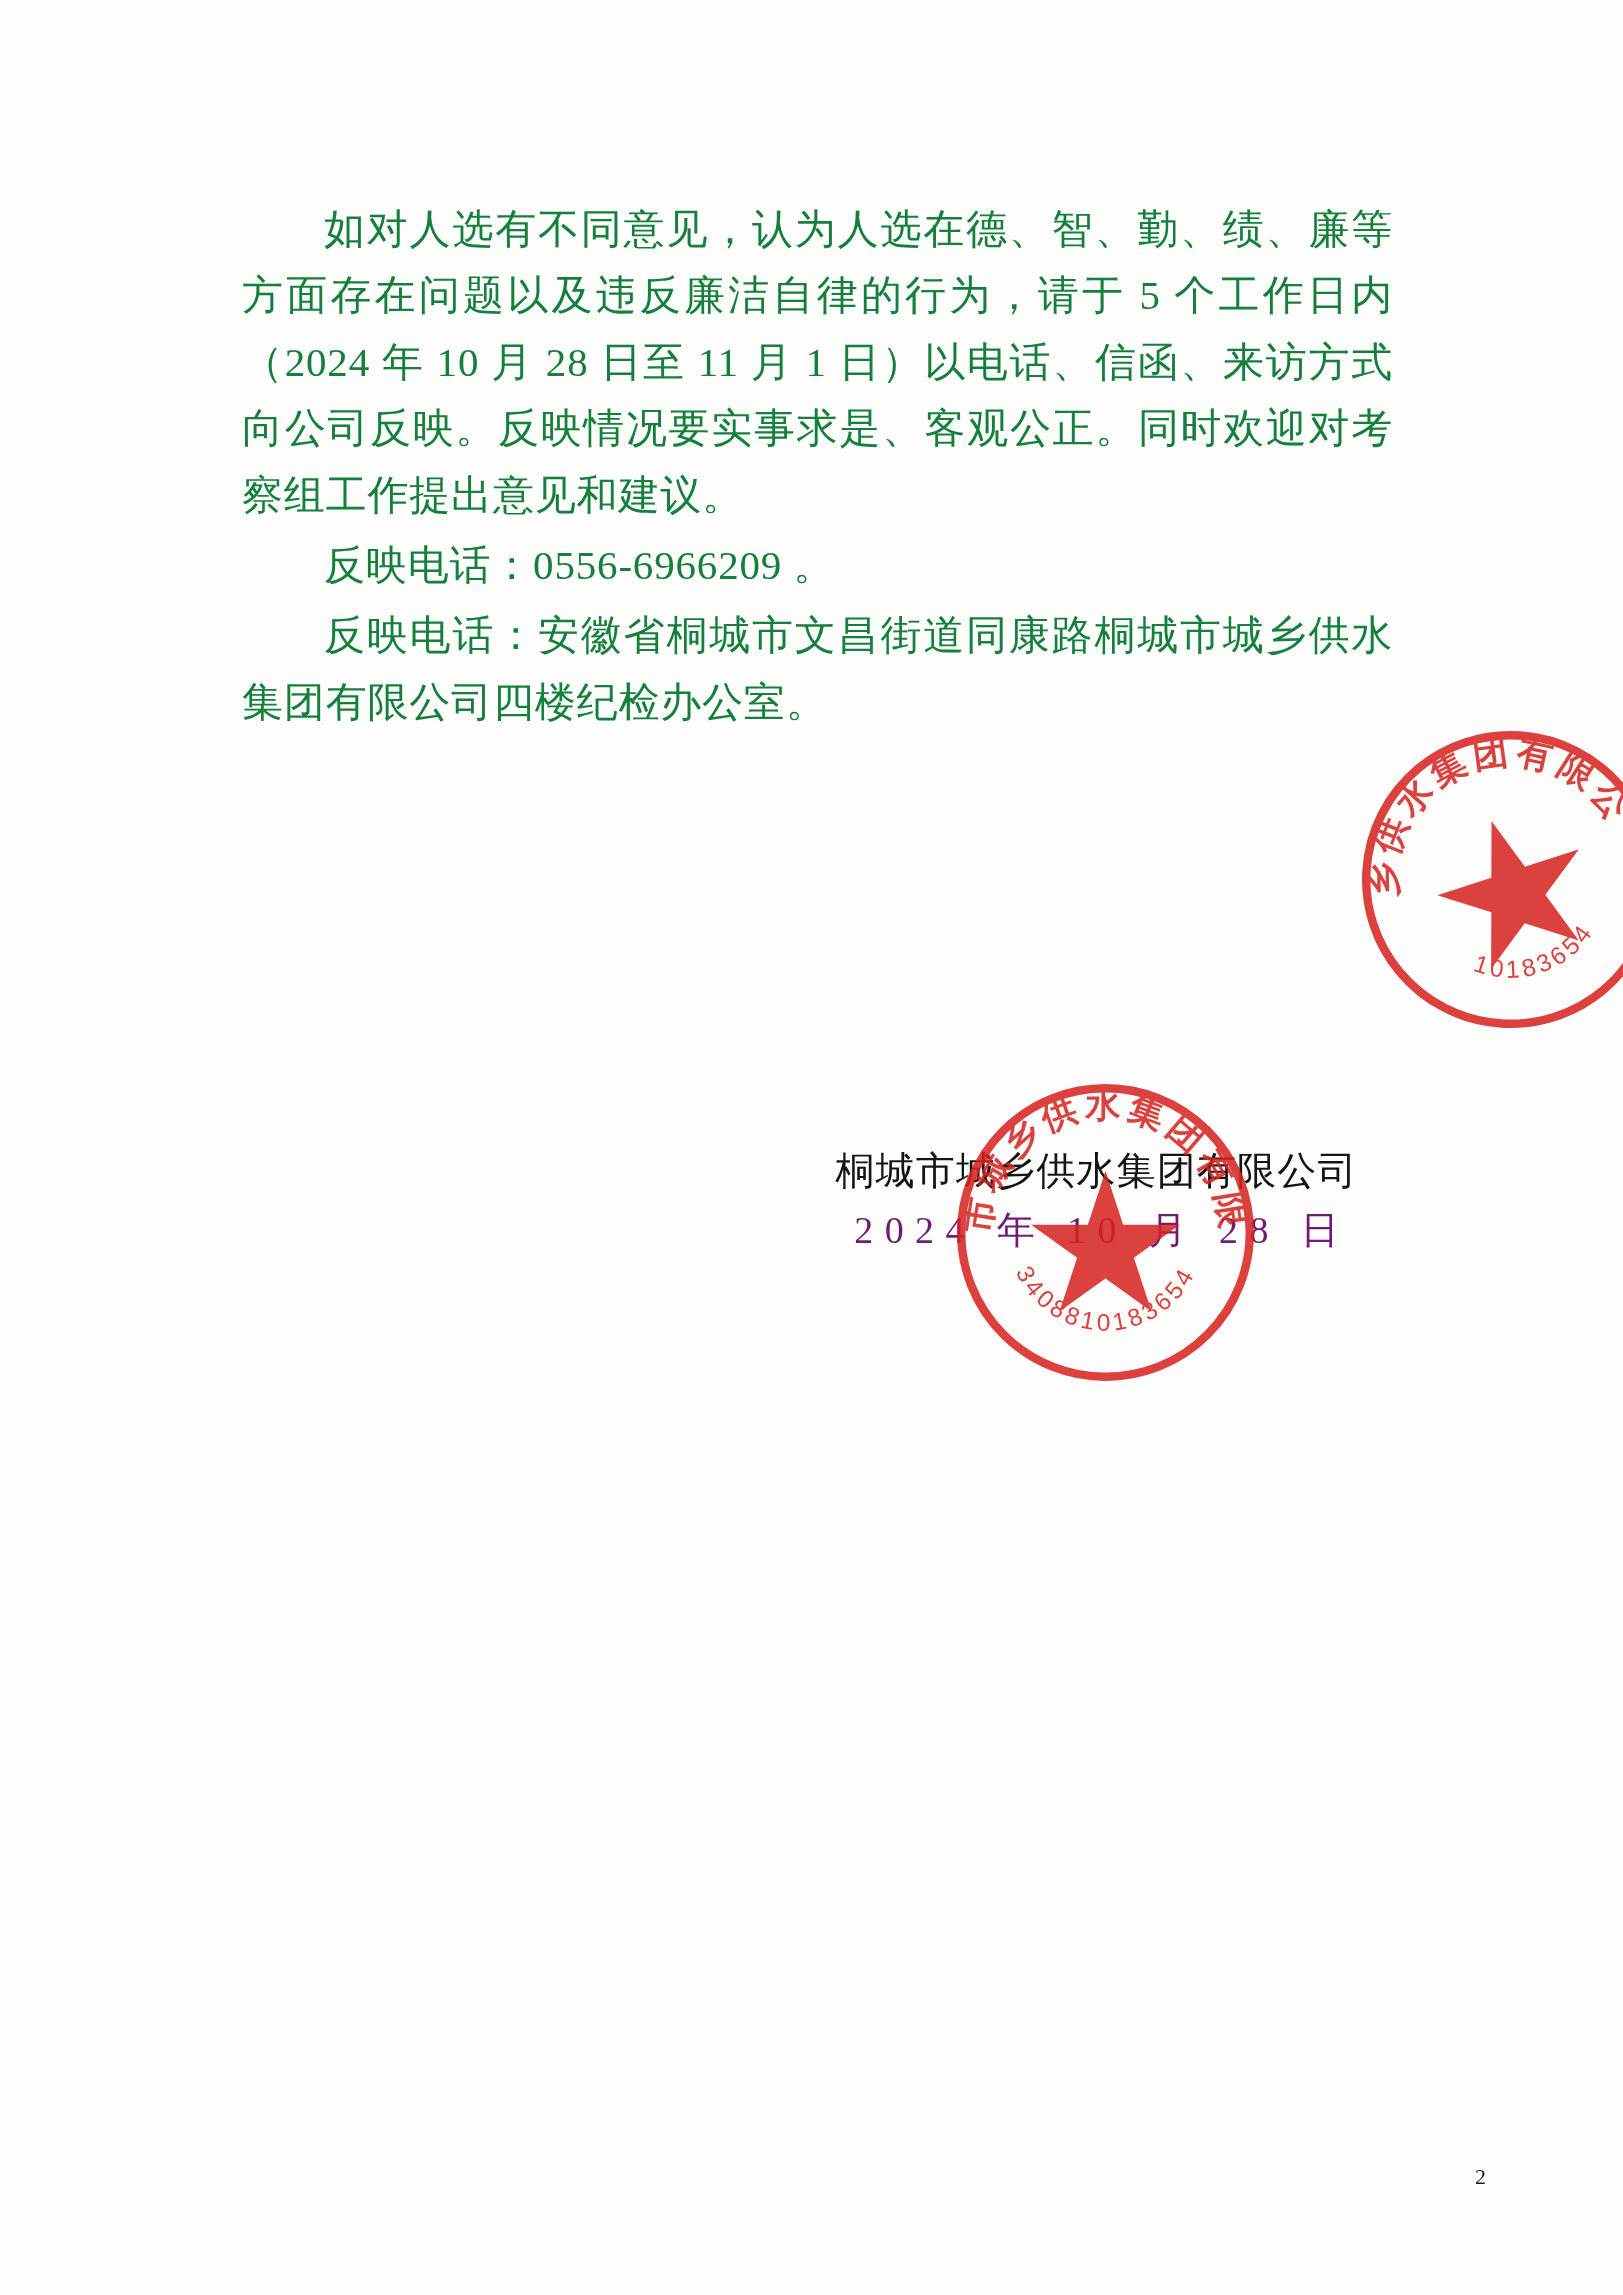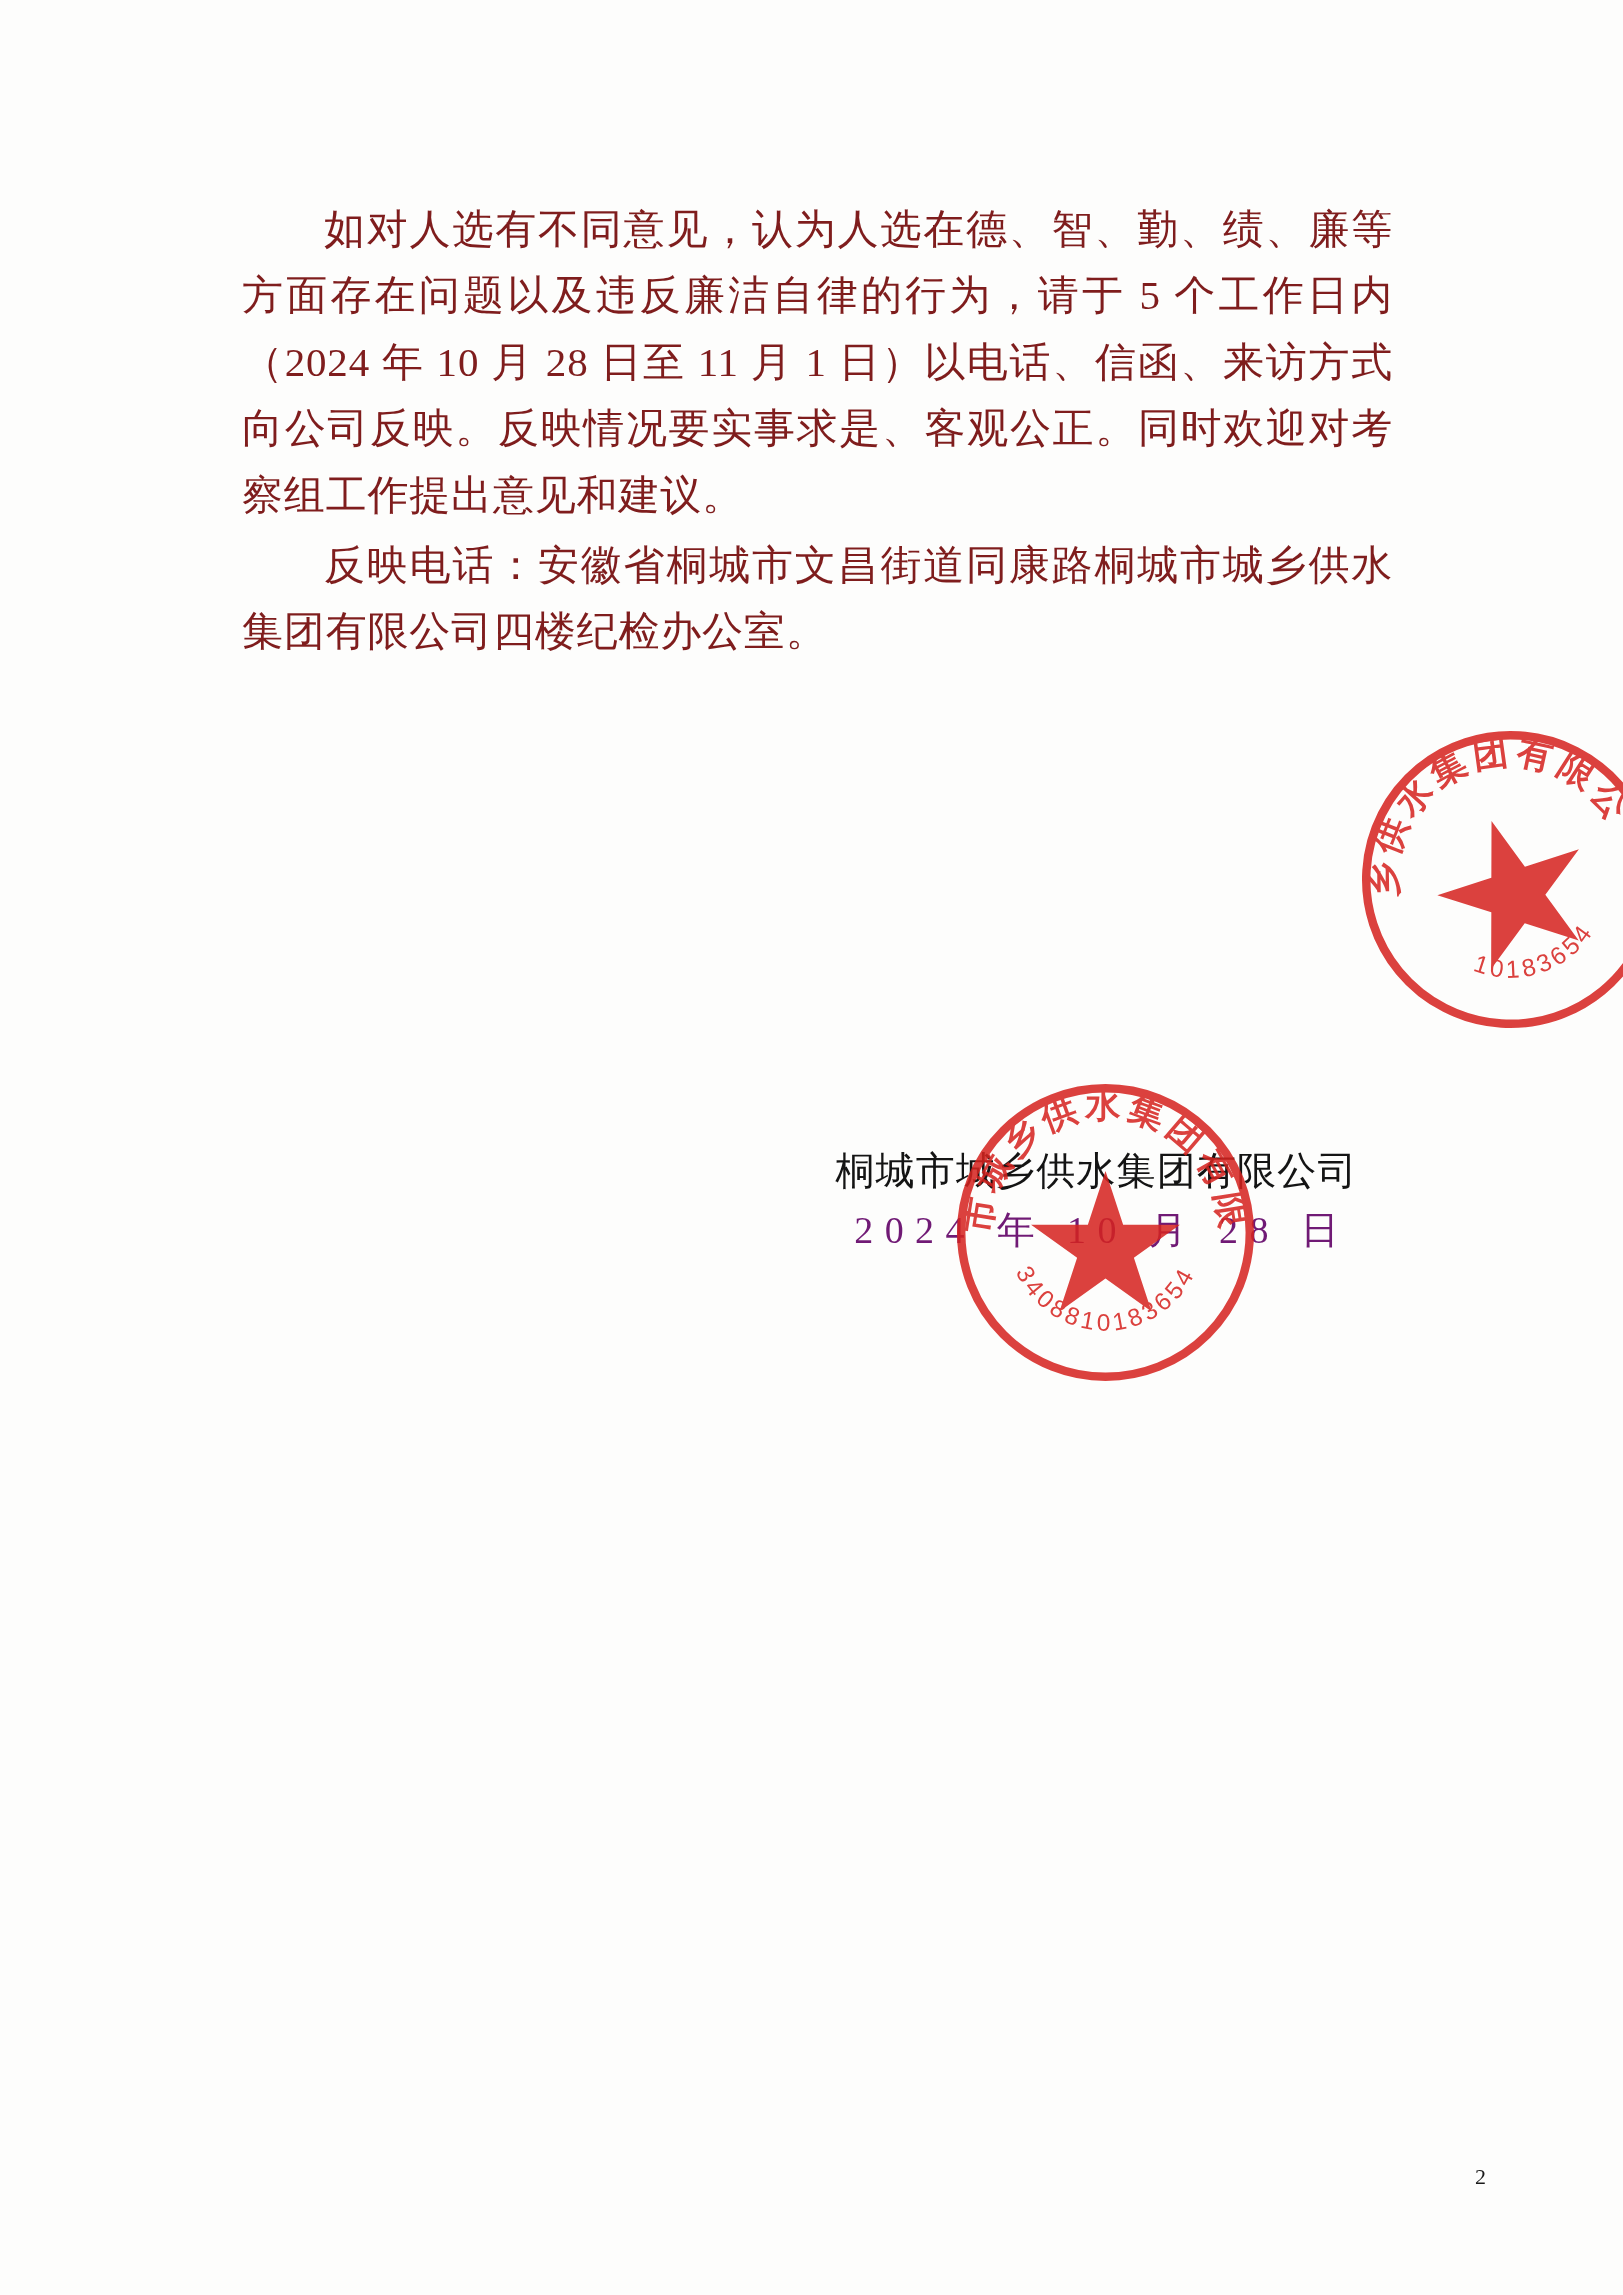--- a/index.html
+++ b/index.html
@@ -25,21 +25,21 @@
     width: 1151px;
   }
 
   .para {
     font-size: 41px;
     line-height: 1.62;
     text-align: justify;
     text-justify: inter-ideograph;
     letter-spacing: 0.02em;
     margin: 0 0 3.9px 0;
-    color: #7f1d1d;
+    color: #15803d;
   }
   .para.indent {
     text-indent: 2em;
   }
   .para.short {
     text-align: left;
   }
 
   
   .signature {
@@ -99,20 +99,21 @@
     opacity: 0.86;
   }
 </style>
 </head>
 <body>
 
 <div class="page">
 
   <div class="doc-body">
     <p class="para indent">如对人选有不同意见，认为人选在德、智、勤、绩、廉等方面存在问题以及违反廉洁自律的行为，请于 5 个工作日内（2024 年 10 月 28 日至 11 月 1 日）以电话、信函、来访方式向公司反映。反映情况要实事求是、客观公正。同时欢迎对考察组工作提出意见和建议。</p>
+    <p class="para indent short">反映电话：0556-6966209 。</p>
     <p class="para indent">反映电话：安徽省桐城市文昌街道同康路桐城市城乡供水集团有限公司四楼纪检办公室。</p>
   </div>
 
   <div class="signature">
     <div class="sig-line">桐城市城乡供水集团有限公司</div>
     <div class="sig-date">2024 年 10 月 28 日</div>
   </div>
 
   <div class="seal seal-main">
     <svg viewBox="0 0 400 400" xmlns="http://www.w3.org/2000/svg">

